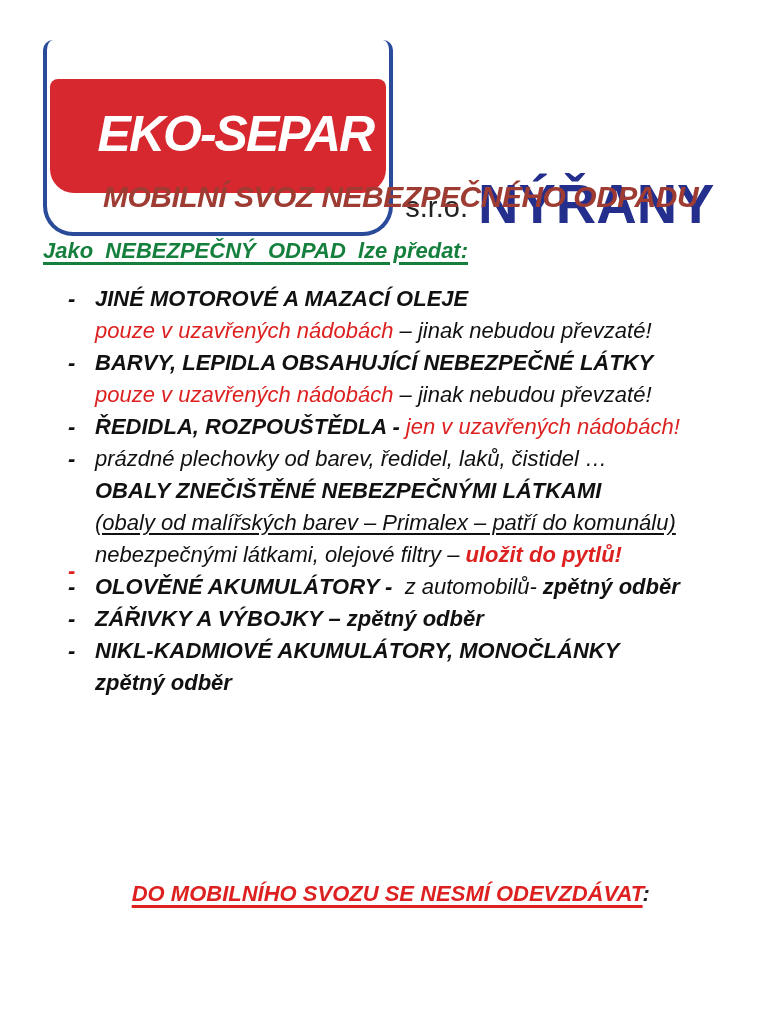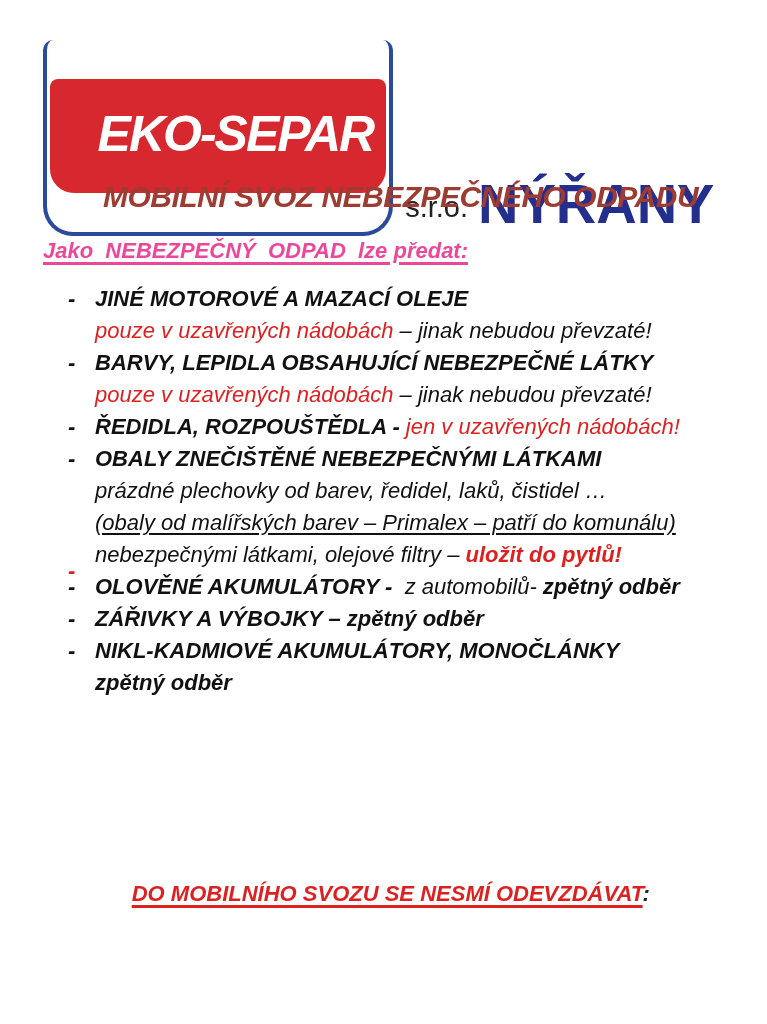--- a/index.html
+++ b/index.html
@@ -78,21 +78,21 @@
     padding-left: 34px;
   }
 
   
   .subtitle {
     position: absolute;
     top: 238px;
     left: 43px;
     font-size: 22px;
     font-weight: bold;
-    color: #ec4899;
+    color: #15803d;
     text-decoration: underline;
     text-decoration-thickness: 2.5px;
     text-underline-offset: 4px;
   }
   .list {
     position: absolute;
     top: 283px;
     left: 43px;
     right: 28px;
     list-style: none;
@@ -163,22 +163,22 @@
       <div><span class="r">pouze v uzavřených nádobách </span><span>– jinak nebudou převzaté!</span></div>
     </li>
 
     <li class="item">
       <span class="dash">-</span>
       <div><span class="b">ŘEDIDLA, ROZPOUŠTĚDLA - </span><span class="r">jen v uzavřených nádobách!</span></div>
     </li>
 
     <li class="item">
       <span class="dash">-</span>
+      <div><span>prázdné plechovky od barev, ředidel, laků, čistidel …</span></div>
       <div><span class="b">OBALY ZNEČIŠTĚNÉ NEBEZPEČNÝMI LÁTKAMI</span></div>
-      <div><span>prázdné plechovky od barev, ředidel, laků, čistidel …</span></div>
       <div><span class="u">(obaly od malířských barev – Primalex – patří do komunálu)</span></div>
     </li>
 
     <li class="item">
       <span class="dash r">-</span>
       <div><span>nebezpečnými látkami, olejové filtry – </span><span class="b r">uložit do pytlů!</span></div>
     </li>
 
     <li class="item">
       <span class="dash">-</span>

